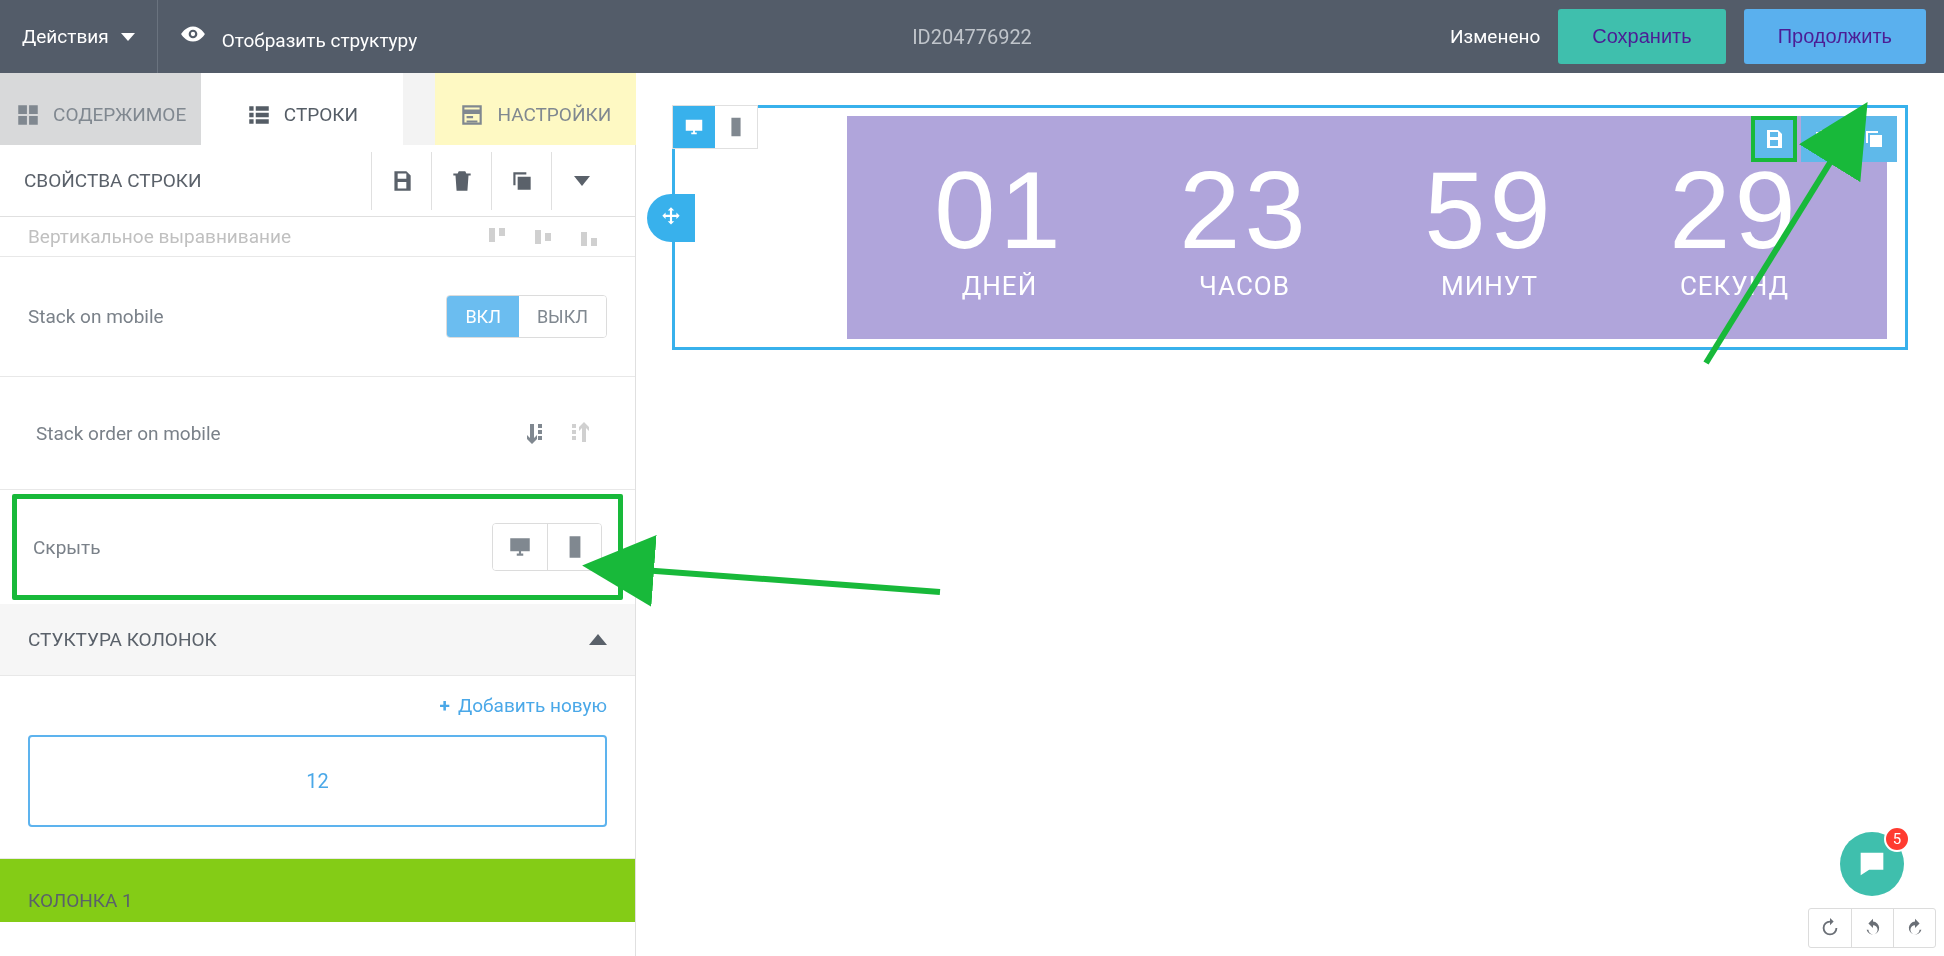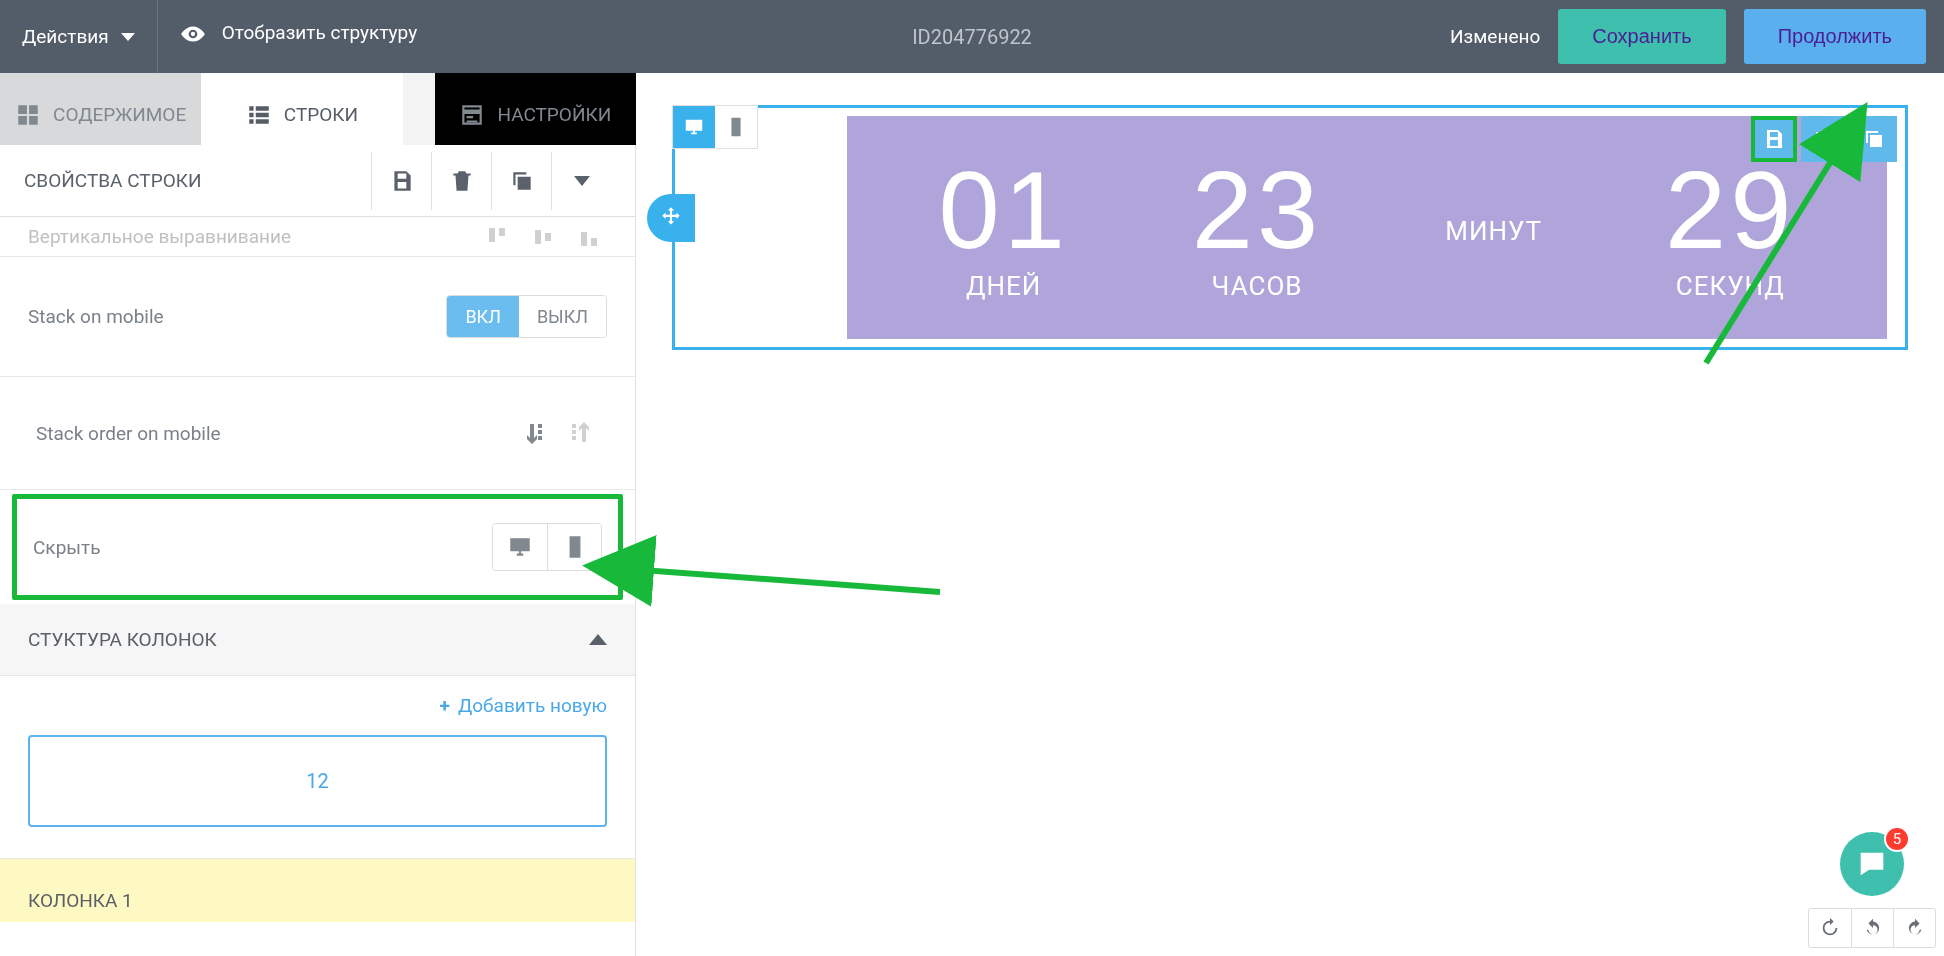--- a/index.html
+++ b/index.html
@@ -1,35 +1,35 @@
 <!DOCTYPE html>
 <html><head>
 <meta charset="utf-8">
 <style>
 * { box-sizing: border-box; margin: 0; padding: 0; }
 body { font-family: -apple-system, BlinkMacSystemFont, "Segoe UI", Roboto, Arial, sans-serif; background: #fff; overflow: hidden; width: 1944px; height: 956px; position: relative; }
 
 
 .topbar { height: 73px; background: #535c69; display: flex; align-items: center; color: #fff; font-size: 19px; }
 .topbar-actions { display: flex; align-items: center; gap: 12px; padding: 0 22px; height: 100%; border-right: 1px solid #6a737f; cursor: pointer; }
-.topbar-structure { display: flex; align-items: flex-start; gap: 16px; padding: 0 22px; cursor: pointer; }
+.topbar-structure { display: flex; align-items: flex-end; gap: 16px; padding: 0 22px; cursor: pointer; }
 .topbar-id { position: absolute; left: 50%; transform: translateX(-50%); color: #c0c5cb; font-size: 20px; }
 .topbar-right { margin-left: auto; display: flex; align-items: center; gap: 18px; padding-right: 18px; }
 .topbar-status { color: #fff; }
 .btn { border: none; padding: 16px 34px; border-radius: 3px; font-size: 20px; color: #4c1d95; cursor: pointer; }
 .btn-save { background: #3fbfad; }
 .btn-continue { background: #5ab0ee; }
 .chev-down { display:inline-block; width:0; height:0; border-left:7px solid transparent; border-right:7px solid transparent; border-top:8px solid #fff; }
 .eye-icon svg { width: 26px; height: 26px; }
 
 
 .tabs { height: 84px; display: flex; background: #f3f3f3; border-bottom: 1px solid #e0e0e0; width: 636px; }
 .tab { flex: 1; display: flex; align-items: center; justify-content: center; gap: 12px; color: #808890; font-size: 19px; cursor: pointer; background: #d8d9da; }
 .tab.active { background: #fff; color: #555d66; }
-.tab.dim { background: #000000; margin-left: 32px; }
+.tab.dim { background: #fef9c3; margin-left: 32px; }
 .tab-icon { width: 26px; height: 26px; fill: #808890; }
 
 
 .sidebar { width: 636px; position: absolute; top: 145px; bottom: 0; left: 0; border-right: 1px solid #e0e0e0; overflow: hidden; }
 
 .row-props { height: 72px; display: flex; align-items: center; padding: 0 24px; border-bottom: 1px solid #e0e0e0; background:#fff; }
 .row-props-label { color: #5a616a; font-size: 19px; }
 .row-props-actions { margin-left: auto; display: flex; }
 .icon-btn { width: 60px; height: 58px; display:flex; align-items:center; justify-content:center; border-left: 1px solid #e0e0e0; cursor: pointer; }
 .icon-btn svg { width: 26px; height: 26px; fill: #5a616a; }
@@ -55,21 +55,21 @@
 .device-opt svg { width:26px; height:26px; fill:#808890; }
 
 .section-header { padding: 24px 28px; display:flex; align-items:center; color:#5a616a; font-size:19px; background:#f6f6f6; border-bottom:1px solid #e8e8e8; }
 .section-header .chev-up { margin-left:auto; width:0; height:0; border-left:9px solid transparent; border-right:9px solid transparent; border-bottom:11px solid #5a616a; }
 
 .add-new { text-align:right; padding: 18px 28px 10px; color:#4aa8e8; font-size:19px; }
 .add-new .plus { font-weight:bold; margin-right:8px; }
 
 .col-box { margin: 8px 28px; border:2px solid #5db3ee; border-radius:4px; height:92px; display:flex; align-items:center; justify-content:center; color:#4aa8e8; font-size:20px; }
 
-.col-label { padding: 30px 28px 10px; color:#5a616a; font-size:19px; background:#fef9c3; }
+.col-label { padding: 30px 28px 10px; color:#5a616a; font-size:19px; background:#84cc16; }
 
 
 .canvas { position:absolute; top:73px; left:636px; right:0; bottom:0; background:#fff; }
 .canvas-inner { position:relative; padding: 32px 36px; }
 
 .sel-frame { border:3px solid #38b1ec; position:relative; padding: 8px; }
 .device-badge { position:absolute; top:-3px; left:-3px; display:flex; background:#fff; border:1px solid #e0e0e0; }
 .device-badge .db { width:42px; height:42px; display:flex; align-items:center; justify-content:center; }
 .device-badge .db.active { background:#38b1ec; }
 .device-badge .db svg { width:22px; height:22px; fill:#808890; }
@@ -303,20 +303,21 @@
       <div class="countdown">
         <div class="cd-seg">
           <div class="cd-num">01</div>
           <div class="cd-lab">ДНЕЙ</div>
         </div>
         <div class="cd-seg">
           <div class="cd-num">23</div>
           <div class="cd-lab">ЧАСОВ</div>
         </div>
         <div class="cd-seg">
+          <div class="cd-num">59</div>
           <div class="cd-lab">МИНУТ</div>
         </div>
         <div class="cd-seg">
           <div class="cd-num">29</div>
           <div class="cd-lab">СЕКУНД</div>
         </div>
       </div>
     </div>
   </div>
 

